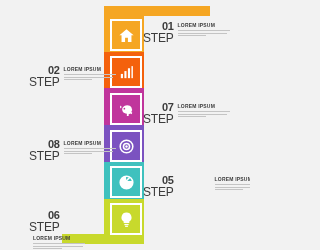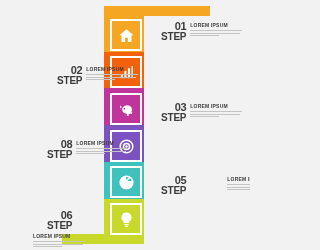--- a/index.html
+++ b/index.html
@@ -35,24 +35,23 @@
     padding-top:1px;
   }
   .step-num .num{
     display:block;
     font-size:11px;
     font-weight:bold;
     letter-spacing:-0.3px;
   }
   .step-num .word{
     display:block;
-    font-size:10px;
-    font-weight:bold;
+    font-size:12px;
+    font-weight:normal;
     letter-spacing:-0.2px;
-    margin-left:18px;
   }
   .body-col{flex:0 0 auto;margin-left:4px;width:52px;padding-top:2px;}
   .body-title{
     font-size:5px;
     font-weight:bold;
     color:#3c3c3c;
     letter-spacing:0.2px;
     margin-bottom:2px;
   }
   .body-lines .ln{
@@ -97,21 +96,21 @@
     <div class="bar" style="left:0;top:0;width:40px;height:46px;background:#f4610c;"></div>
   </div>
   <div class="icon-tile" style="left:110px;top:56px;background:#f4610c;">
     <svg viewBox="0 0 24 24">
       <rect x="4" y="14" width="3" height="6"></rect>
       <rect x="9" y="10" width="3" height="10"></rect>
       <rect x="14" y="6" width="3" height="14"></rect>
       <rect x="19" y="3" width="2" height="17"></rect>
     </svg>
   </div>
-  <div class="text-group" style="left:39px;top:64px;">
+  <div class="text-group" style="left:29px;top:64px;">
     <div class="step-num">
       <span class="num">02</span>
       <span class="word">STEP</span>
     </div>
     <div class="body-col">
       <div class="body-title">LOREM IPSUM</div>
       <div class="body-lines">
         <div class="ln w1"></div>
           <div class="ln w2"></div>
           <div class="ln w3"></div>
@@ -122,21 +121,21 @@
   <div class="band" style="left:104px;top:88px;width:40px;height:47px;">
     <div class="bar" style="left:0;top:0;width:40px;height:47px;background:#c0359c;"></div>
   </div>
   <div class="icon-tile" style="left:110px;top:93px;background:#c0359c;">
     <svg viewBox="0 0 24 24">
       <path d="M19 9 a7 6 0 1 0 -6.5 8.9 V21 h2.5 v-2.2 a7.4 7.4 0 0 0 2.4 -1.1 l1.8 1.1 1 -2.2 -1.4 -1 A6 6 0 0 0 19 9 Z M9 9.6 a1.2 1.2 0 1 1 0 2.4 a1.2 1.2 0 0 1 0 -2.4 Z M5.5 8.5 L3 6.5 v4 Z"></path>
     </svg>
   </div>
   <div class="text-group" style="left:143px;top:101px;">
     <div class="step-num">
-      <span class="num">03</span>
+      <span class="num">07</span>
       <span class="word">STEP</span>
     </div>
     <div class="body-col">
       <div class="body-title">LOREM IPSUM</div>
       <div class="body-lines">
         <div class="ln w1"></div>
           <div class="ln w2"></div>
           <div class="ln w3"></div>
       </div>
     </div>

